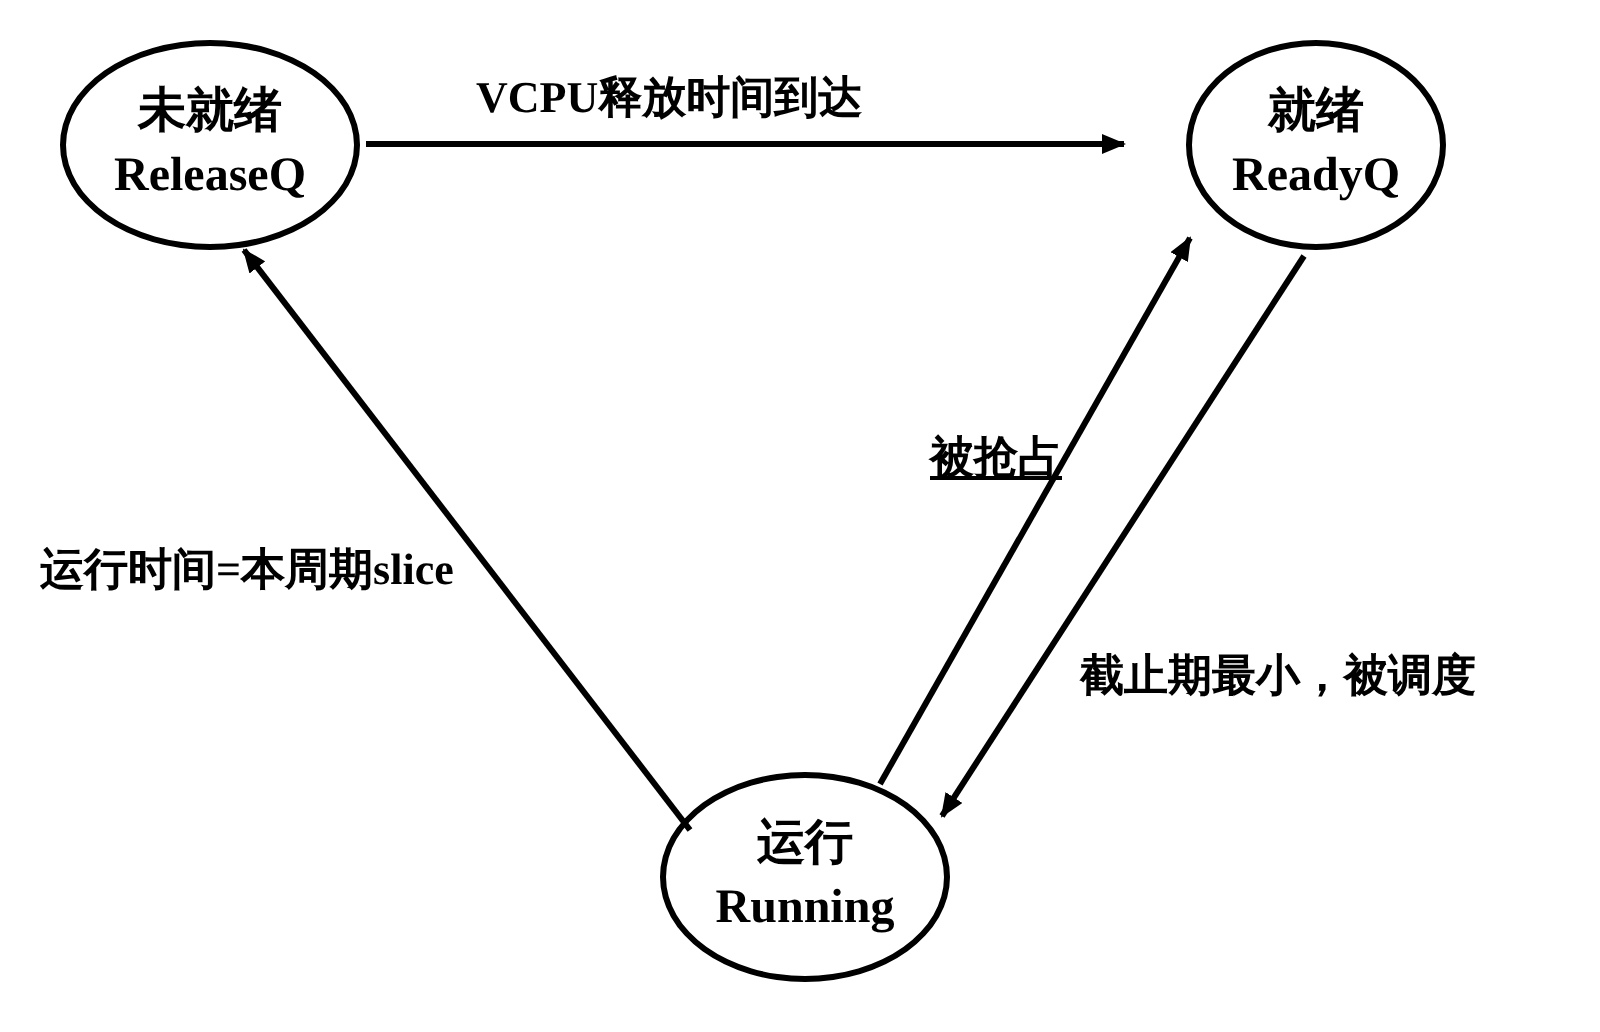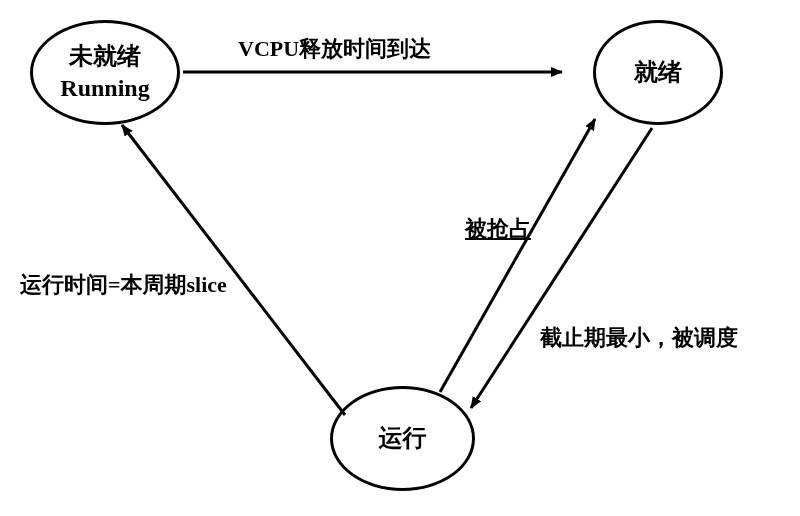--- a/index.html
+++ b/index.html
@@ -37,29 +37,31 @@
       width: 800px;
       height: 516px;
       pointer-events: none;
     }
   </style>
 </head>
 <body>
 
 <div class="state-node" style="left:30px; top:20px; width:150px; height:105px;">
   <span class="state-line1">未就绪</span>
-  <span class="state-line2">Running</span>
+  <span class="state-line2">ReleaseQ</span>
 </div>
 
 <div class="state-node" style="left:593px; top:20px; width:130px; height:105px;">
   <span class="state-line1">就绪</span>
+  <span class="state-line2">ReadyQ</span>
 </div>
 
 <div class="state-node" style="left:330px; top:386px; width:145px; height:105px;">
   <span class="state-line1">运行</span>
+  <span class="state-line2">Running</span>
 </div>
 
 <div class="edge-label" style="left:238px; top:34px;">VCPU释放时间到达</div>
 
 <div class="edge-label" style="left:465px; top:214px;text-decoration:underline;">被抢占</div>
 
 <div class="edge-label" style="left:540px; top:323px;">截止期最小，被调度</div>
 
 <div class="edge-label" style="left:20px; top:270px;">运行时间=本周期slice</div>
 

